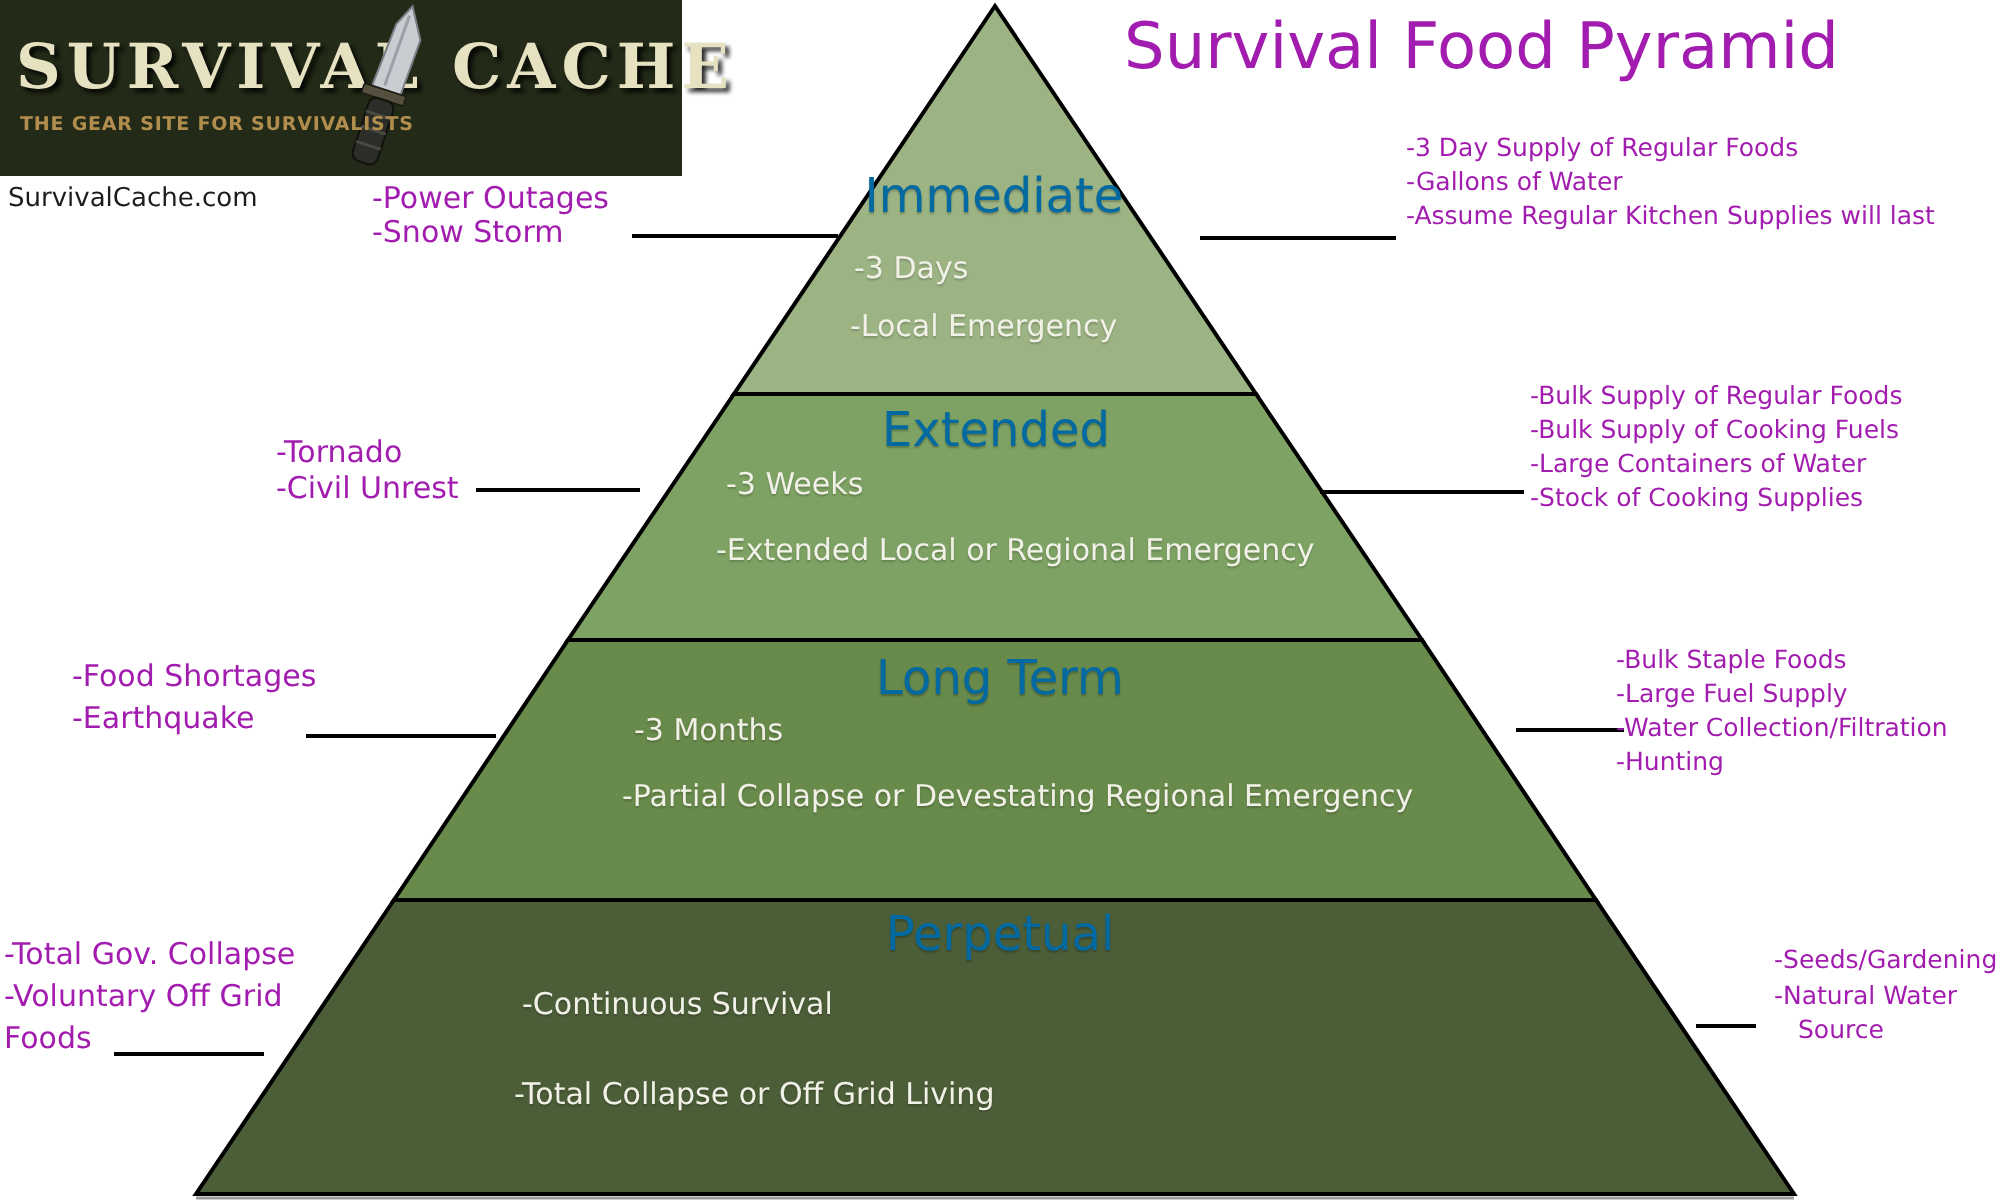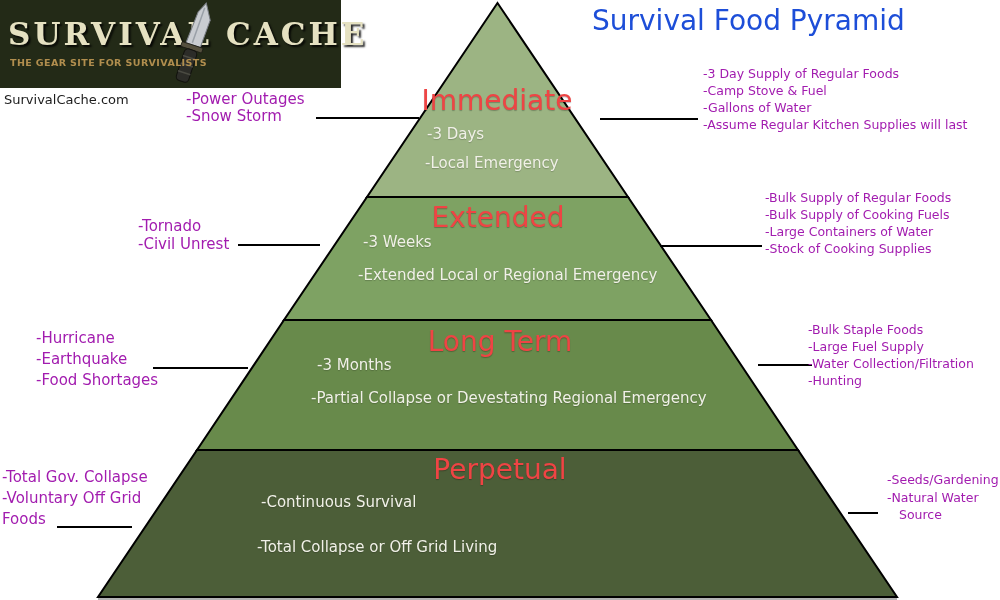--- a/index.html
+++ b/index.html
@@ -18,28 +18,28 @@
   }
   #brand-survival { left:8px; top:16px; }
   #brand-cache   { left:226px; top:16px; }
   #logo-tagline {
     position:absolute; left:10px; top:57px; font-size:9.5px; font-weight:bold;
     color:#b18e4e; letter-spacing:0.4px; white-space:nowrap;
   }
   #knife { position:absolute; left:164px; top:0px; }
 
   #site-url { left:4px; top:92px; font-size:13px; color:#1c1c1c; }
-  #page-title { left:562px; top:4px; font-size:28px; color:#1d4ed8; white-space:nowrap;margin-left:30px; }
+  #page-title { left:562px; top:4px; font-size:32px; color:#a21caf; white-space:nowrap; }
 
   
   #pyramid-svg { position:absolute; left:0; top:0; }
 
   
   .tier-name {
-    font-size:28px; color:#ef4444; transform:translateX(-50%);
+    font-size:24px; color:#0369a1; transform:translateX(-50%);
     white-space:nowrap; text-shadow:0 1px 1px rgba(0,0,0,0.25);
   }
   .tier-detail {
     font-size:15px; color:#f1f1e8; white-space:nowrap;
     text-shadow:0 1px 1px rgba(0,0,0,0.2);
   }
   #t1-name { left:497px; top:84px; }
   #t1-d0   { left:427px; top:125px; }
   #t1-d1   { left:425px; top:154px; }
   #t2-name { left:498px; top:201px; }
@@ -127,33 +127,31 @@
 
   <div id="lnote-1" class="abs note note-l">
     <div>-Power Outages</div>
     <div>-Snow Storm</div>
   </div>
   <div id="lnote-2" class="abs note note-l">
     <div>-Tornado</div>
     <div>-Civil Unrest</div>
   </div>
   <div id="lnote-3" class="abs note note-l">
-    <div>-Hurricane</div>
+    <div>-Food Shortages</div>
     <div>-Earthquake</div>
-    <div>-Food Shortages</div>
   </div>
   <div id="lnote-4" class="abs note note-l">
     <div>-Total Gov. Collapse</div>
     <div>-Voluntary Off Grid</div>
     <div>Foods</div>
   </div>
 
   <div id="rnote-1" class="abs note note-r">
     <div>-3 Day Supply of Regular Foods</div>
-    <div>-Camp Stove &amp; Fuel</div>
     <div>-Gallons of Water</div>
     <div>-Assume Regular Kitchen Supplies will last</div>
   </div>
   <div id="rnote-3" class="abs note note-r">
     <div>-Bulk Staple Foods</div>
     <div>-Large Fuel Supply</div>
     <div>-Water Collection/Filtration</div>
     <div>-Hunting</div>
   </div>
   <div id="rnote-2" class="abs note note-r">

